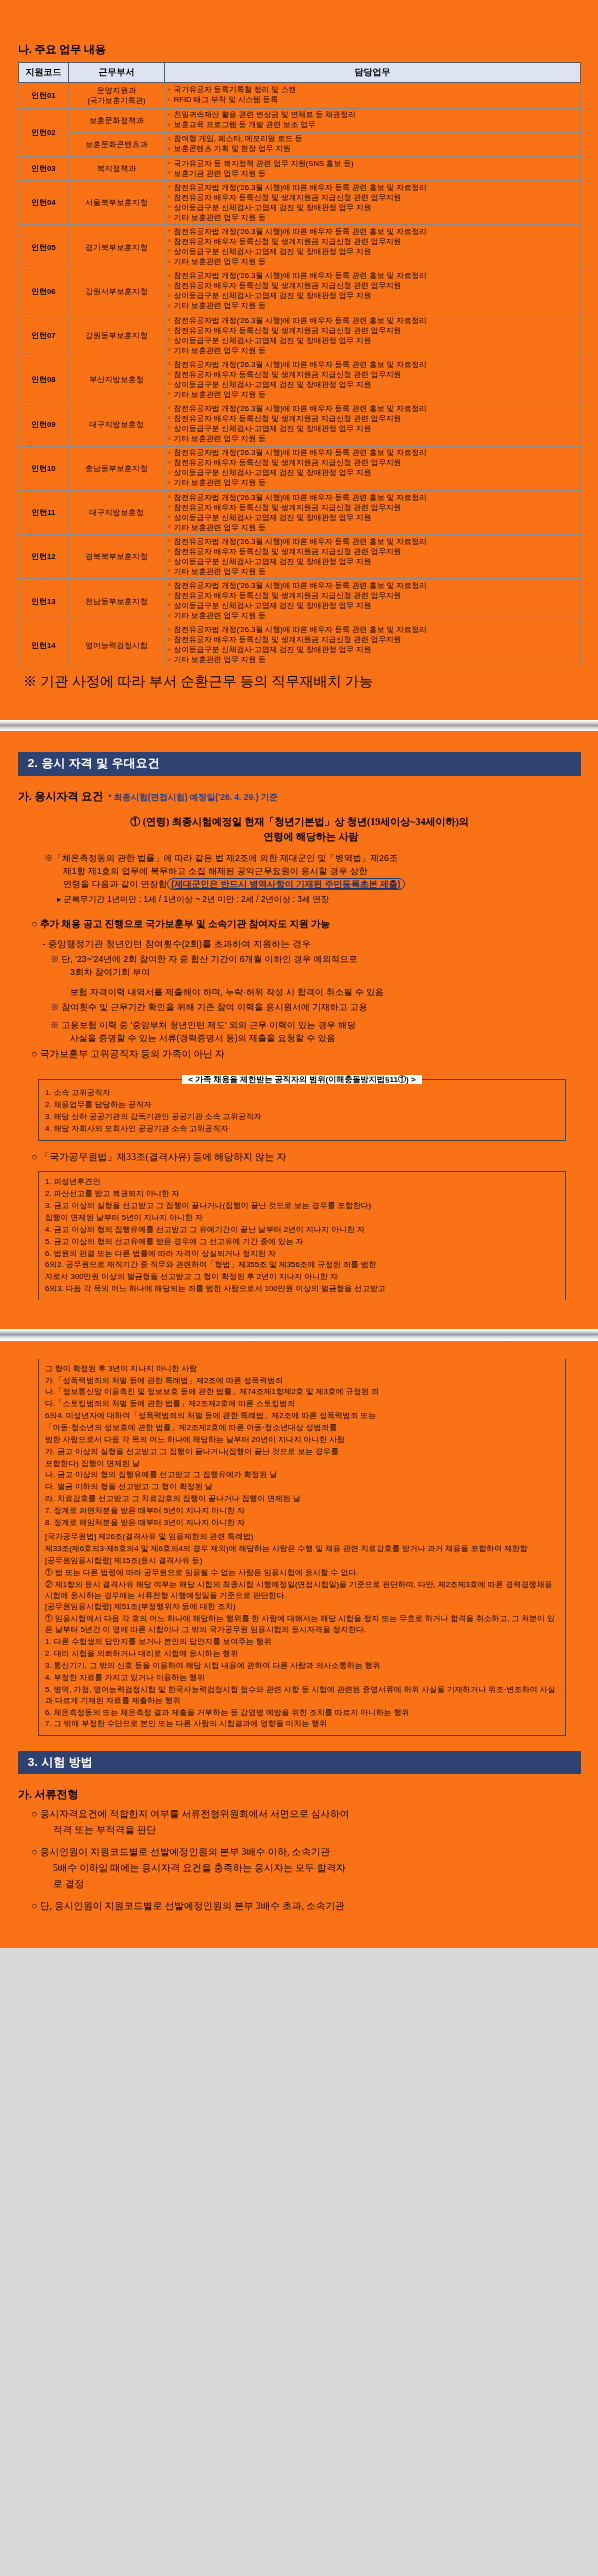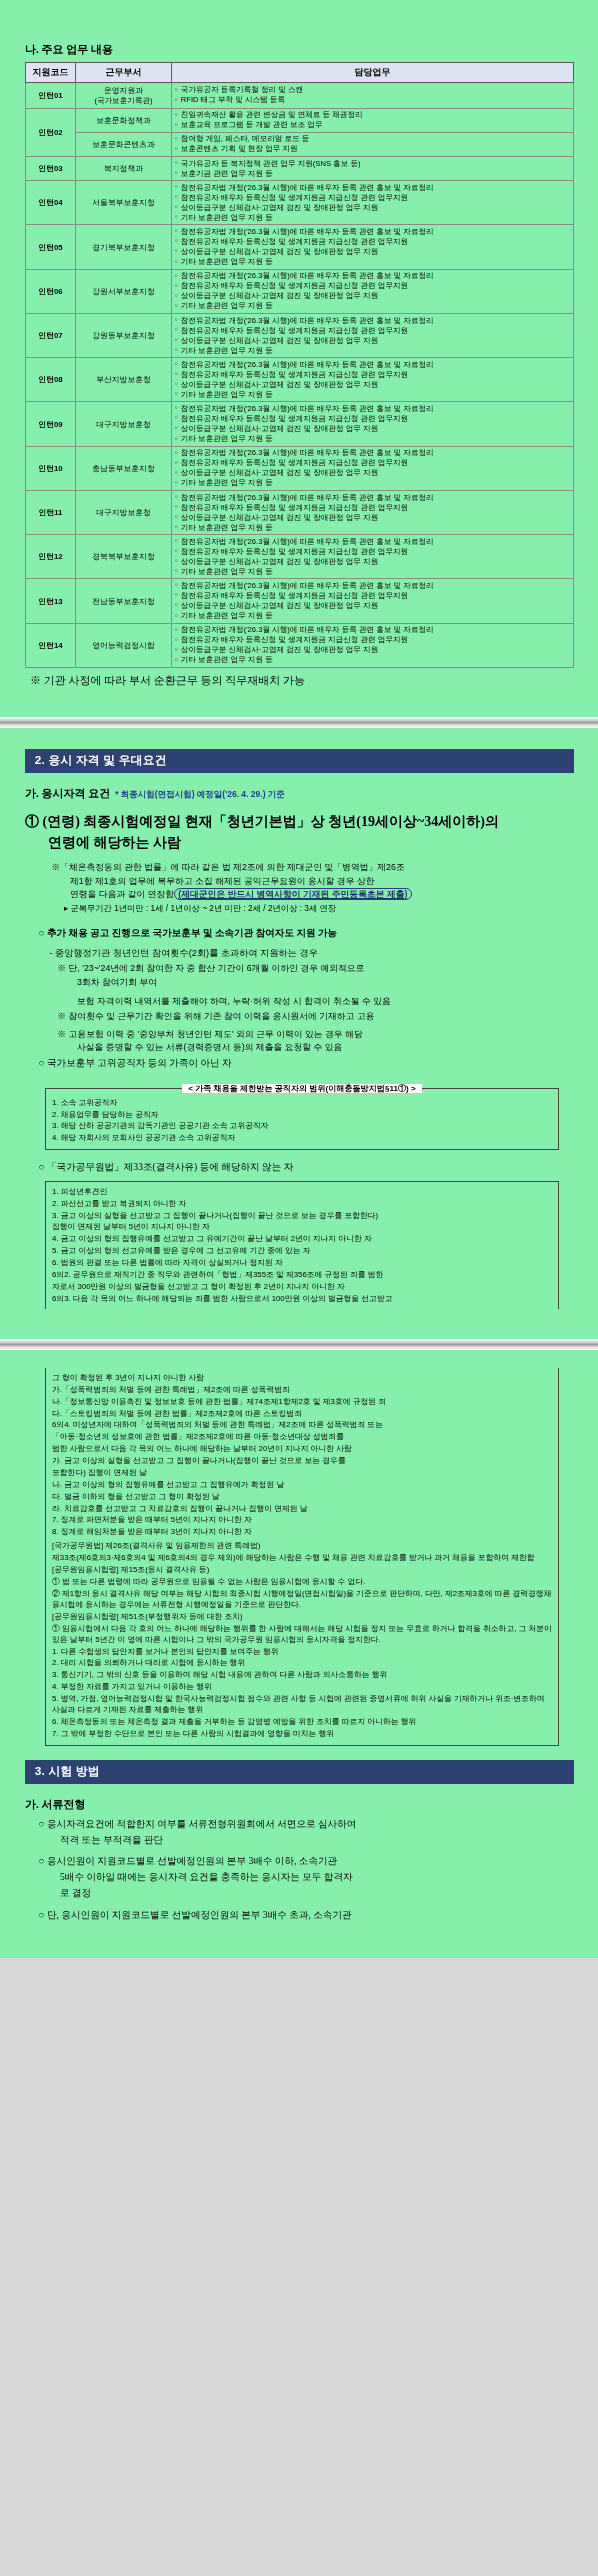--- a/index.html
+++ b/index.html
@@ -6,22 +6,22 @@
   html, body {
     margin: 0; padding: 0;
     background: #d8d8d8;
     font-family: "Liberation Serif", "DejaVu Serif", serif;
   }
   body { width: 599px; }
 
   .page {
     position: relative;
     width: 599px;
-    background: #86efac;
-    padding: 7px;
+    background: #f97316;
+    padding: 0;
     overflow: hidden;
   }
   .page-gap {
     width: 599px;
     height: 11.4px;
     background: linear-gradient(to bottom,
       #ffffff 0px, #efefef 1.6px, #bdbdbd 4.1px, #9a9a9a 5.7px,
       #cfcfcf 7.3px, #f2f2f2 9.7px, #ffffff 11.4px);
   }
 
@@ -47,21 +47,21 @@
   }
   .h-alpha .note {
     font-family: "Liberation Sans", sans-serif;
     font-size: 8.5px;
     font-weight: bold;
     color: #1f3f8f;
     margin-left: 4.9px;
   }
 
   
-  .lvl1 { font-size: 14px; line-height: 1.55; margin: 0 0 2.4px 0; padding-left: 11.4px; text-indent: -11.4px; }
+  .lvl1 { font-size: 10px; line-height: 1.55; margin: 0 0 2.4px 0; padding-left: 11.4px; text-indent: -11.4px; text-align: center; }
   .lvl1-b { font-weight: bold; }
   .lvl2 { font-size: 9.6px; line-height: 1.5; margin: 0 0 1.6px 0; padding-left: 24.4px; text-indent: -10.6px; }
   .lvl3 { font-size: 8.8px; line-height: 1.5; margin: 0 0 1.6px 0; padding-left: 36px; text-indent: -9.7px;
           font-family: "Liberation Sans", sans-serif; }
   .lvl4 { font-size: 8.3px; line-height: 1.5; margin: 0 0 1.6px 0; padding-left: 47px; text-indent: -8.1px;
           font-family: "Liberation Sans", sans-serif; }
   .tight { margin-bottom: 0; }
   .sp-s { height: 4.9px; }
   .sp-m { height: 9.7px; }
   .boxed-inline {
@@ -113,21 +113,21 @@
     line-height: 1.32;
     padding-left: 9px;
     text-indent: -9px;
     white-space: nowrap;
   }
   td.duty li::before { content: "\25CB"; font-size: 5.3px; vertical-align: 1.6px; margin-right: 3.2px; }
   .col-code { width: 50px; }
   .col-dept { width: 96px; }
 
   .table-note {
-    font-size: 11px;
+    font-size: 14px;
     margin: 4.9px 0 0 4.9px;
     font-family: "Liberation Serif", serif;
   }
 
   
   .frame-box {
     border: 0.8px solid #444;
     margin: 3.2px 14.6px 4.9px 19.5px;
     padding: 4.1px 6.5px 4.9px 6.5px;
     font-family: "Liberation Sans", sans-serif;

